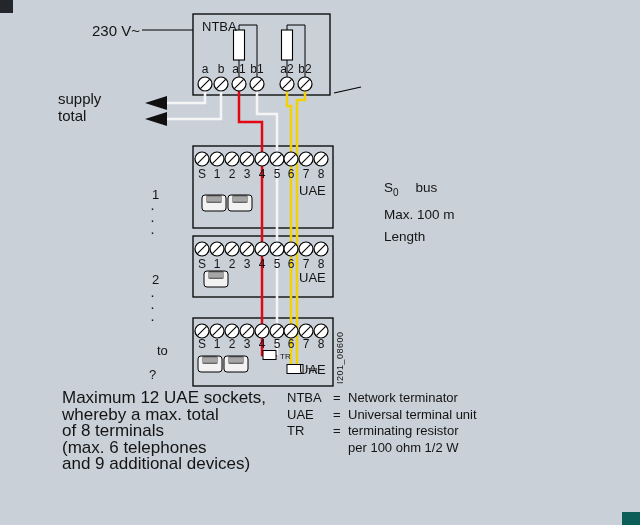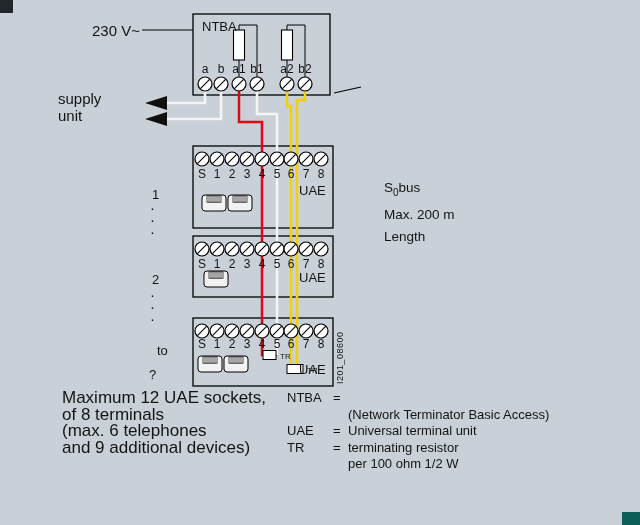--- a/index.html
+++ b/index.html
@@ -20,21 +20,21 @@
   #idx1{left:152px;top:187px}
   #idx2{left:152px;top:272px}
   #idxto{left:157px;top:343px}
   #idxq{left:149px;top:367px}
   .dots{font-size:15px;line-height:12px;text-align:center}
   .dots span{display:block}
   #dots1{left:150px;top:202px}
   #dots2{left:150px;top:289px}
   #bus{left:384px;top:177px;font-size:13.5px;line-height:22px}
   #bus sub{font-size:10px}
-  .busrest{margin-left:0}
+  .busrest{margin-left:17px}
   #note{left:62px;top:390px;font-size:17px;line-height:16.5px}
   #legend{left:287px;top:390px;font-size:13px;line-height:16.5px}
   .lrow{display:flex}
   .labbr{width:46px}
   .leq{width:15px}
   #cm-tl{left:0;top:0;width:13px;height:13px;background:#23262b}
   #cm-br{left:622px;top:512px;width:18px;height:13px;background:#0c5f58}
 </style>
 </head>
 <body>
@@ -188,21 +188,21 @@
     <text x="280" y="359" font-size="8">TR</text>
     <text x="307" y="373" font-size="8">TR</text>
 
     <text transform="translate(343,384) rotate(-90)" font-size="9" letter-spacing="0.5">I201_08600</text>
   </svg>
 
   <div class="abs t13" id="power">230 V~</div>
 
   <div class="abs t13" id="supply">
     <div>supply</div>
-    <div>unit</div>
+    <div>total</div>
   </div>
 
   <div class="abs" id="ntba-title">NTBA</div>
 
   <div class="abs uae-label" id="uae1">UAE</div>
   <div class="abs uae-label" id="uae2">UAE</div>
   <div class="abs uae-label" id="uae3">UAE</div>
 
   <div class="abs idx" id="idx1">1</div>
   <div class="abs dots" id="dots1">
@@ -214,40 +214,41 @@
   <div class="abs dots" id="dots2">
     <span>·</span>
     <span>·</span>
     <span>·</span>
   </div>
   <div class="abs idx" id="idxto">to</div>
   <div class="abs idx" id="idxq">?</div>
 
   <div class="abs" id="bus">
     <div><span>S</span><sub>0</sub><span class="busrest">bus</span></div>
-    <div>Max. 200 m</div>
+    <div>Max. 100 m</div>
     <div>Length</div>
   </div>
 
   <div class="abs" id="note">
     <div>Maximum 12 UAE sockets,</div>
+    <div>whereby a max. total</div>
     <div>of 8 terminals</div>
     <div>(max. 6 telephones</div>
     <div>and 9 additional devices)</div>
   </div>
 
   <div class="abs" id="legend">
     <div class="lrow">
       <span class="labbr">NTBA</span>
       <span class="leq">=</span>
+      <span class="ldef">Network terminator</span>
     </div>
     <div class="lrow">
       <span class="labbr"></span>
       <span class="leq"></span>
-      <span class="ldef">(Network Terminator Basic Access)</span>
     </div>
     <div class="lrow">
       <span class="labbr">UAE</span>
       <span class="leq">=</span>
       <span class="ldef">Universal terminal unit</span>
     </div>
     <div class="lrow">
       <span class="labbr">TR</span>
       <span class="leq">=</span>
       <span class="ldef">terminating resistor</span>

